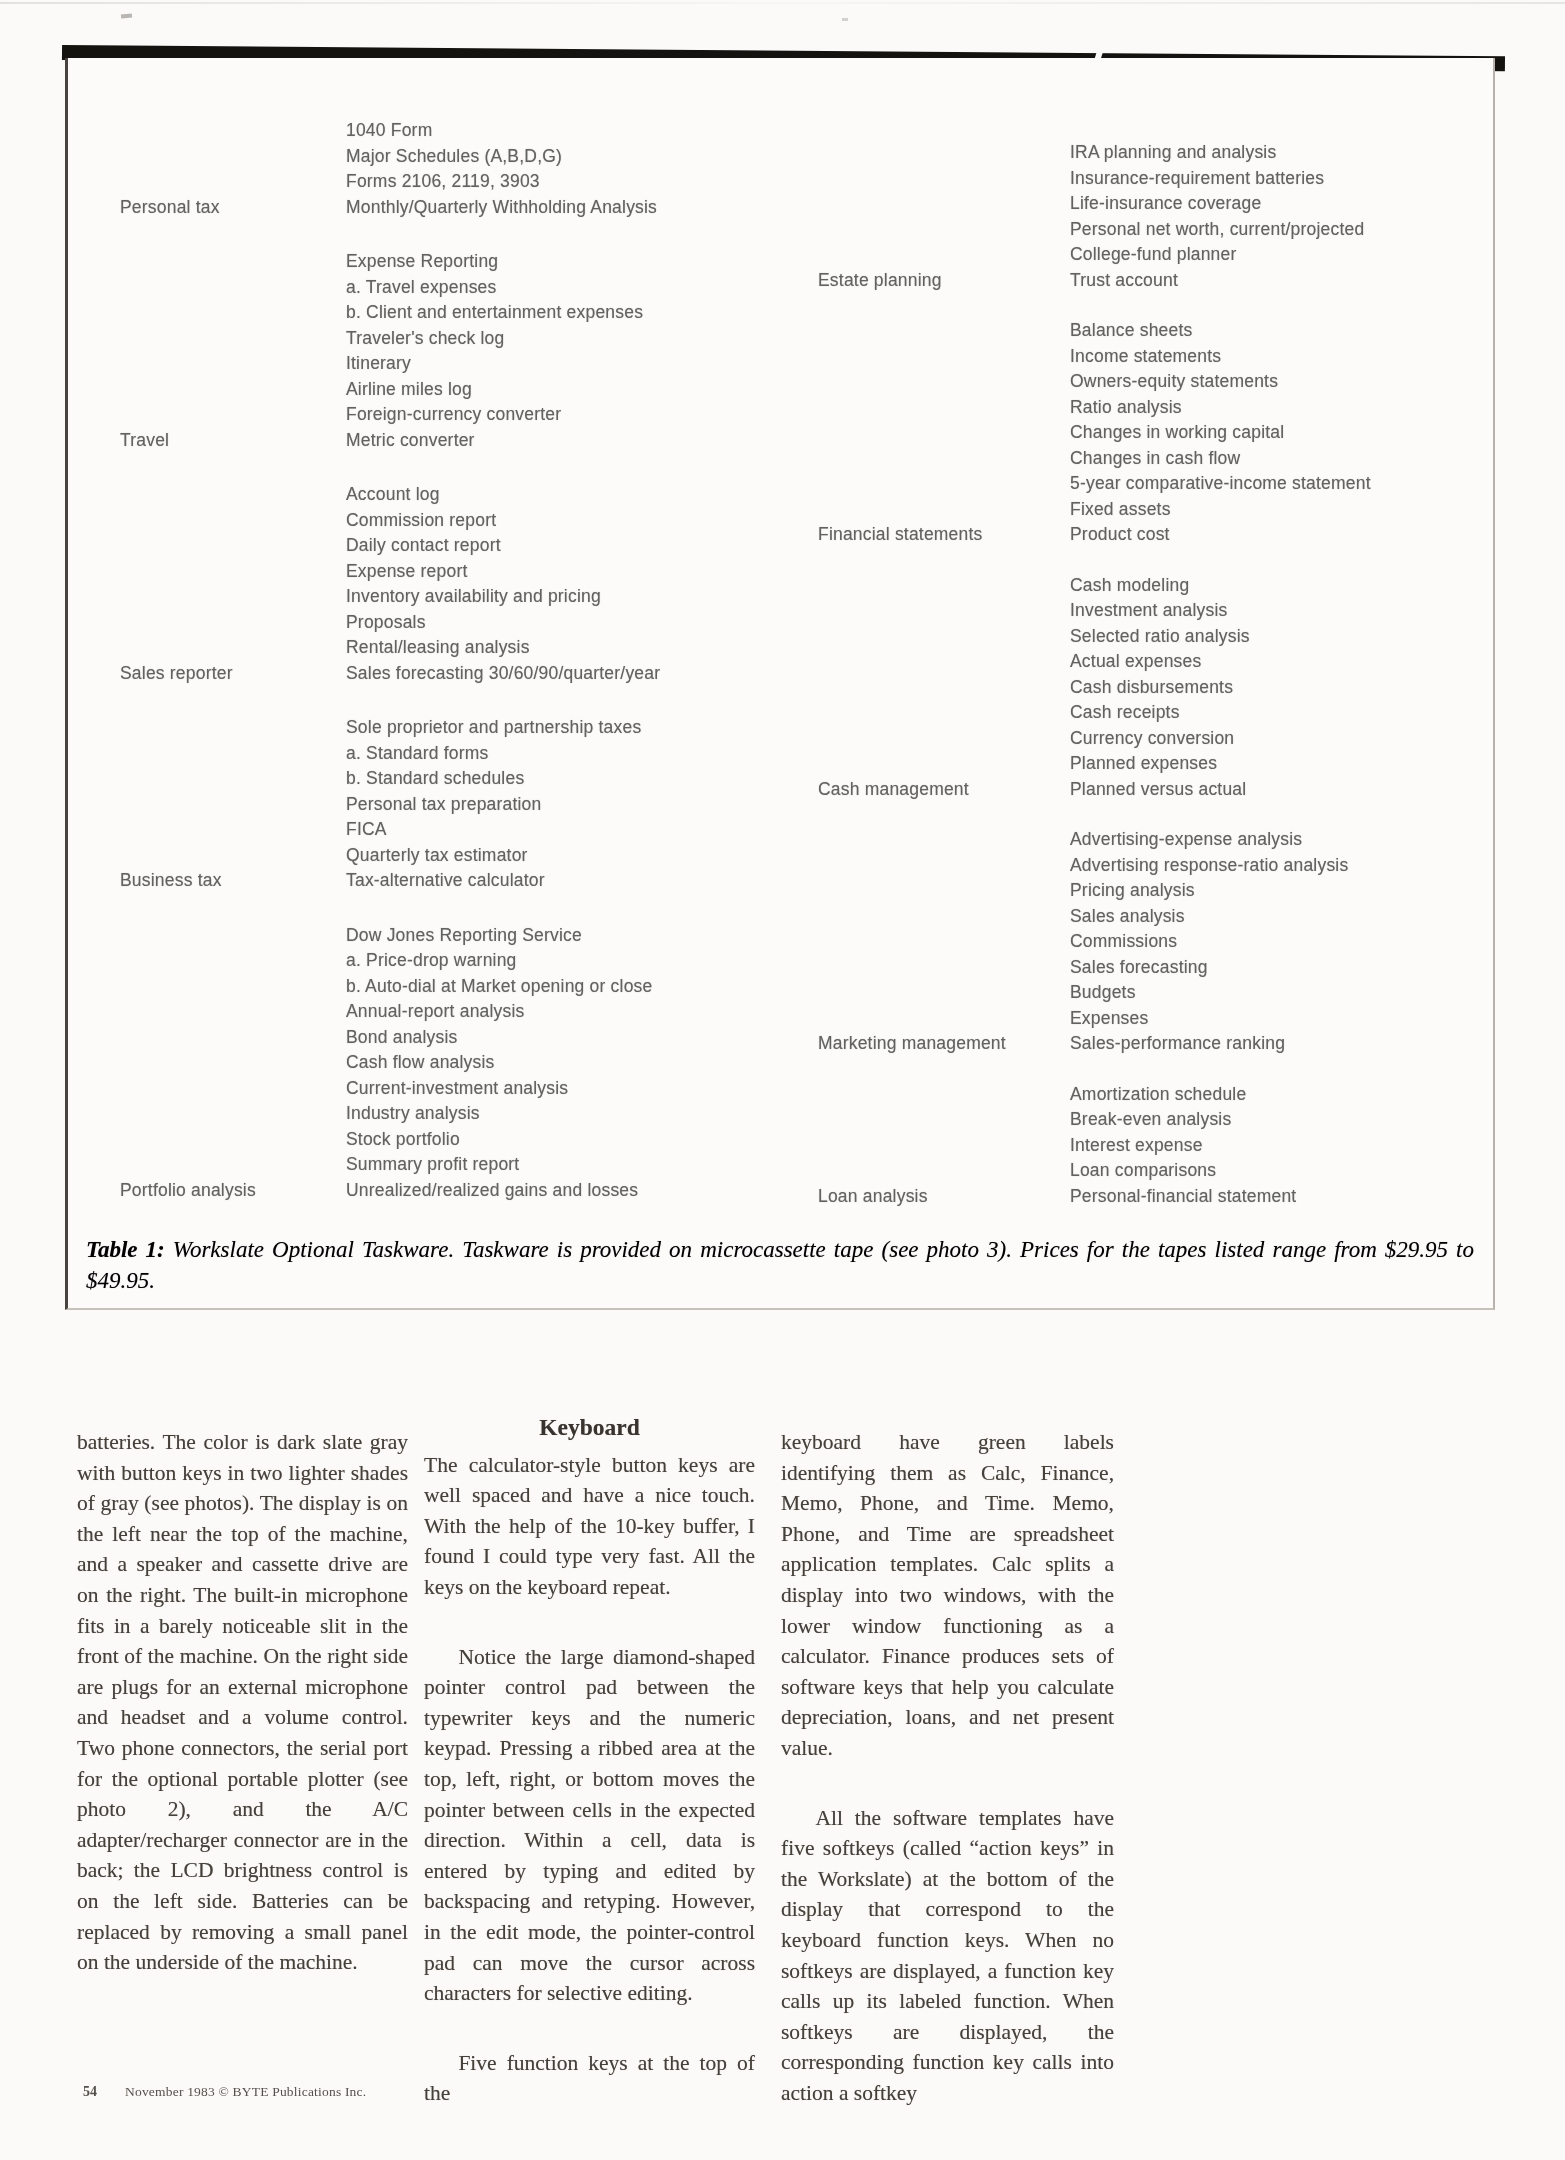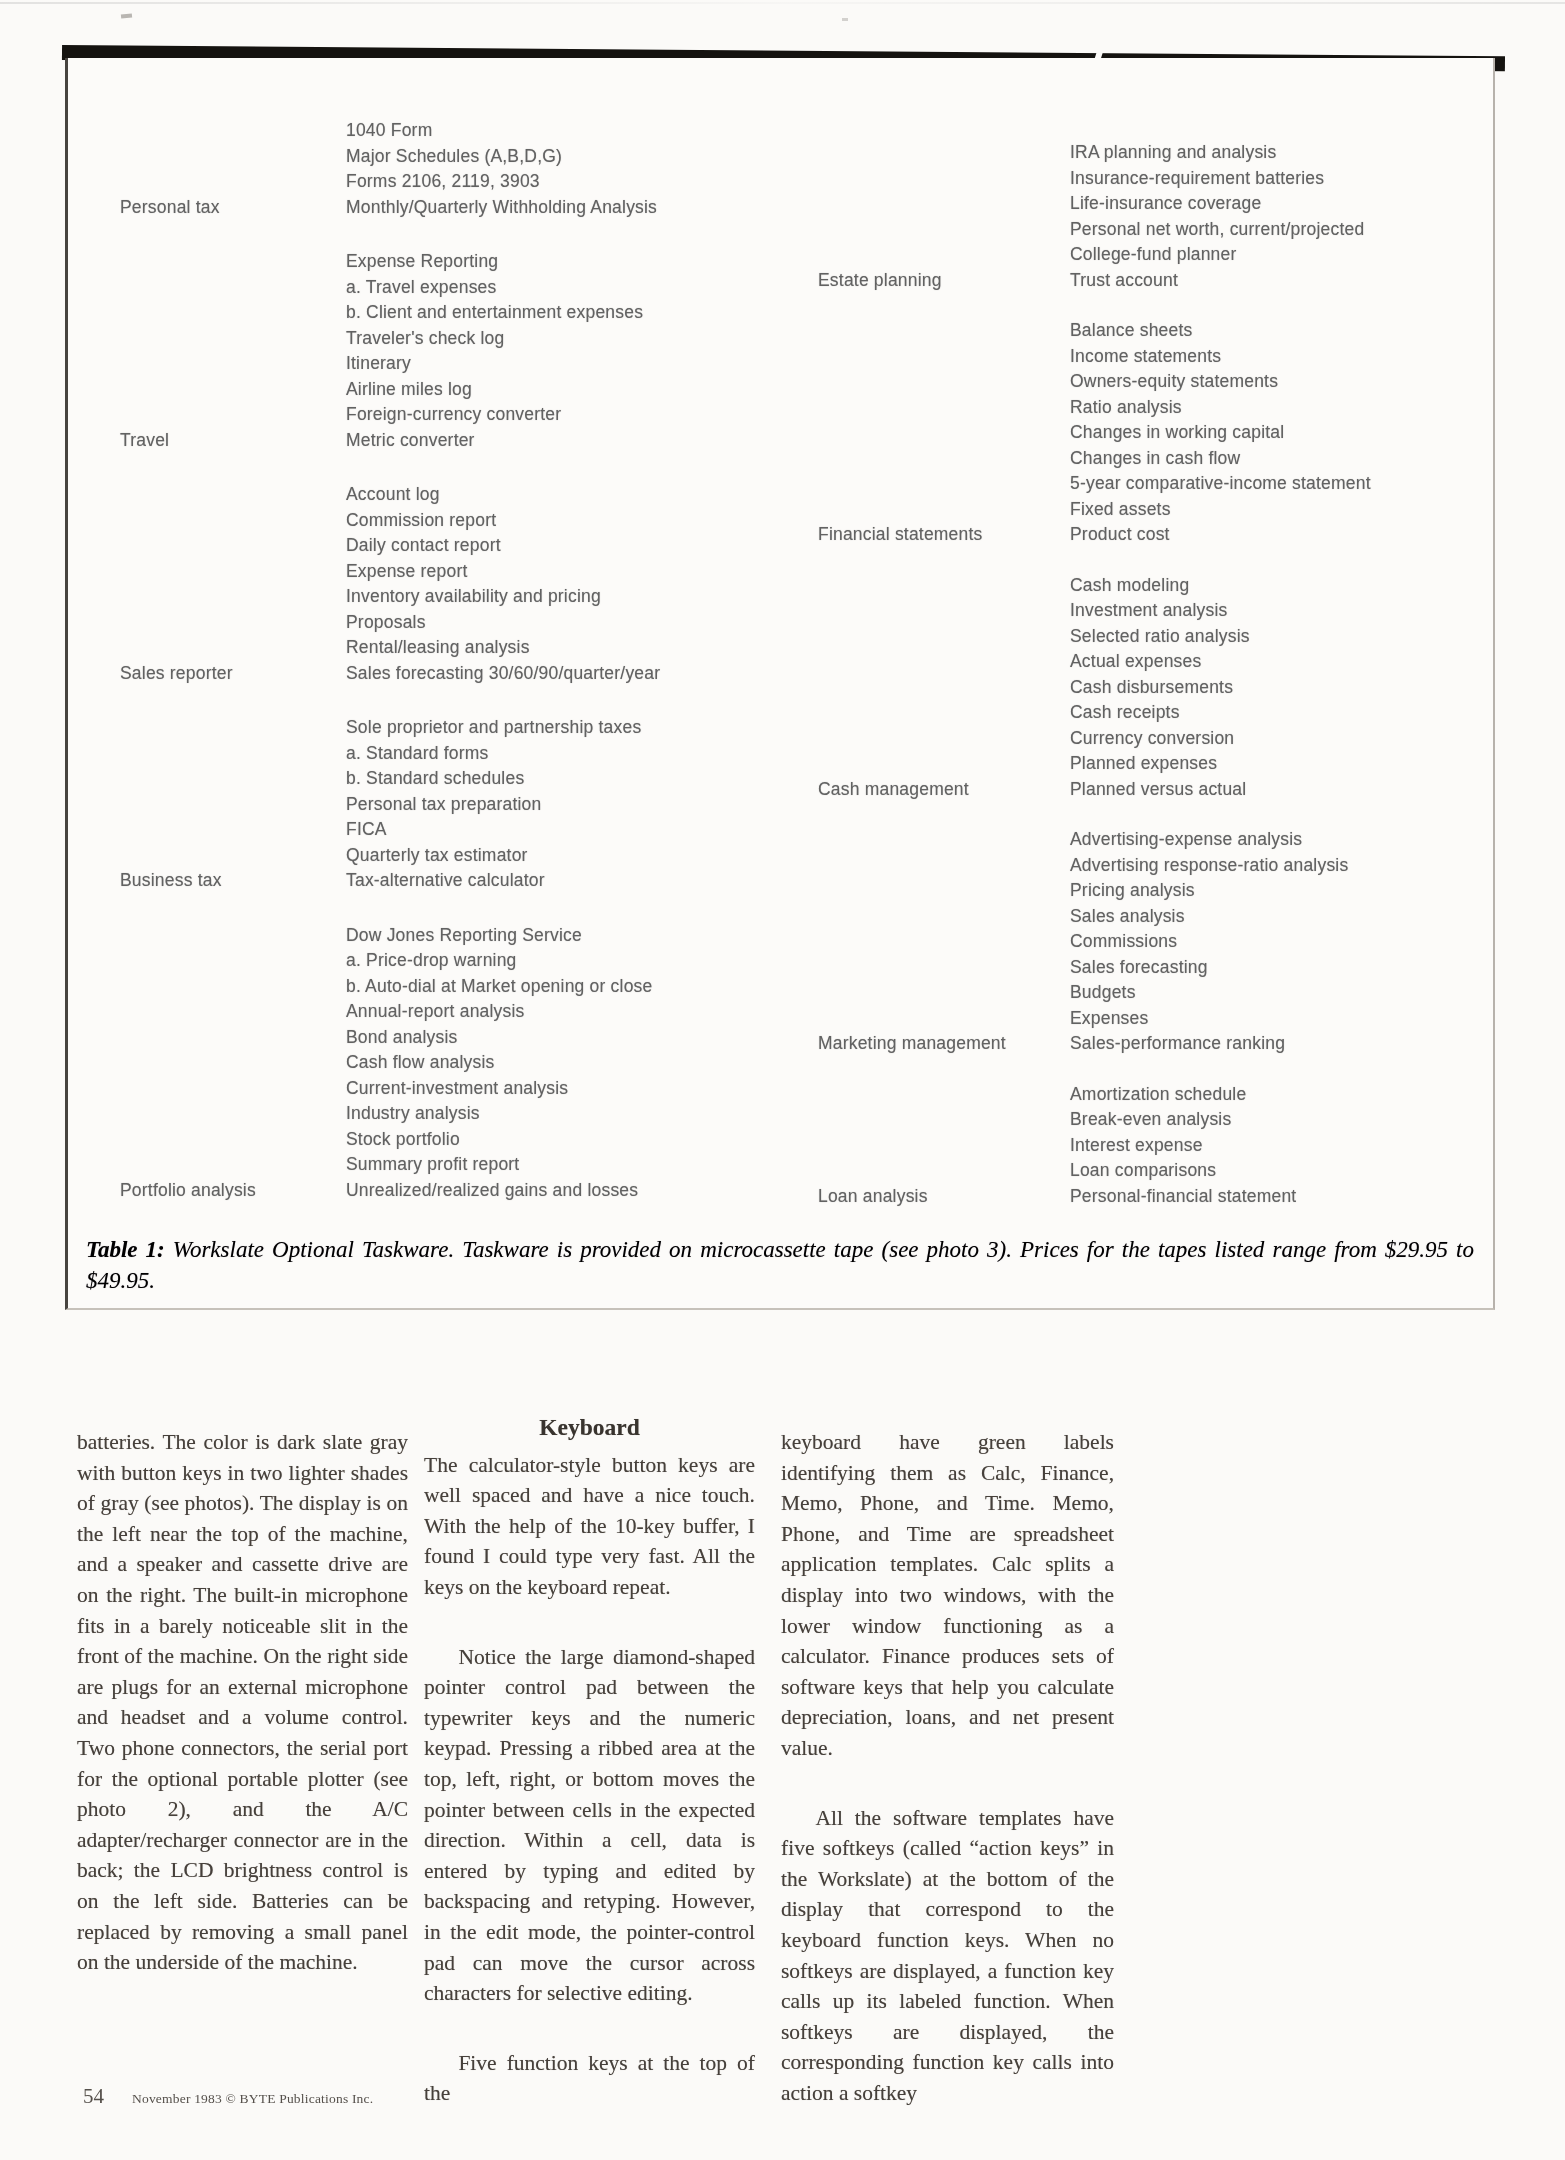--- a/index.html
+++ b/index.html
@@ -119,22 +119,22 @@
   .footer {
     position: absolute;
     left: 83px; top: 2084px;
     display: flex;
     align-items: baseline;
     gap: 28px;
     color: #55504b;
   }
   .footer .page-num {
     font-family: "Liberation Serif", serif;
-    font-weight: normal;
-    font-size: 21px;
+    font-weight: bold;
+    font-size: 14px;
   }
   .footer .credit {
     font-family: "Liberation Serif", serif;
     font-size: 13.5px;
     letter-spacing: .2px;
   }
 </style>
 </head>
 <body>
 

